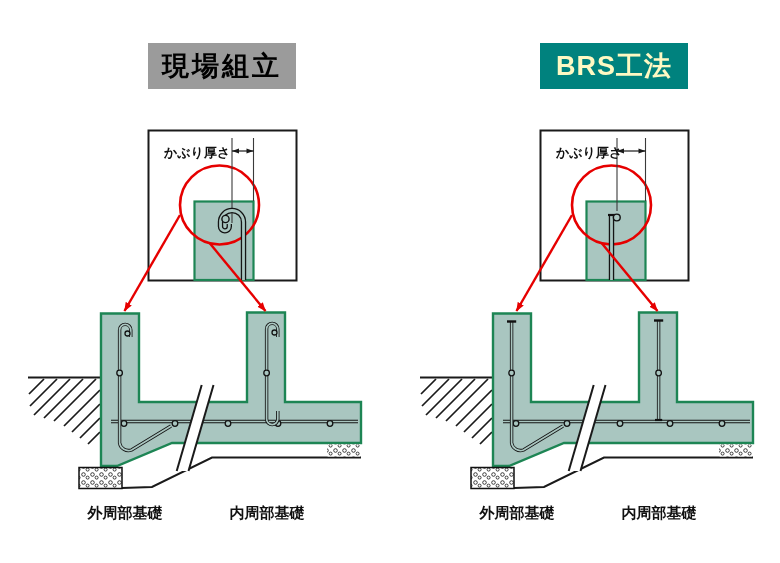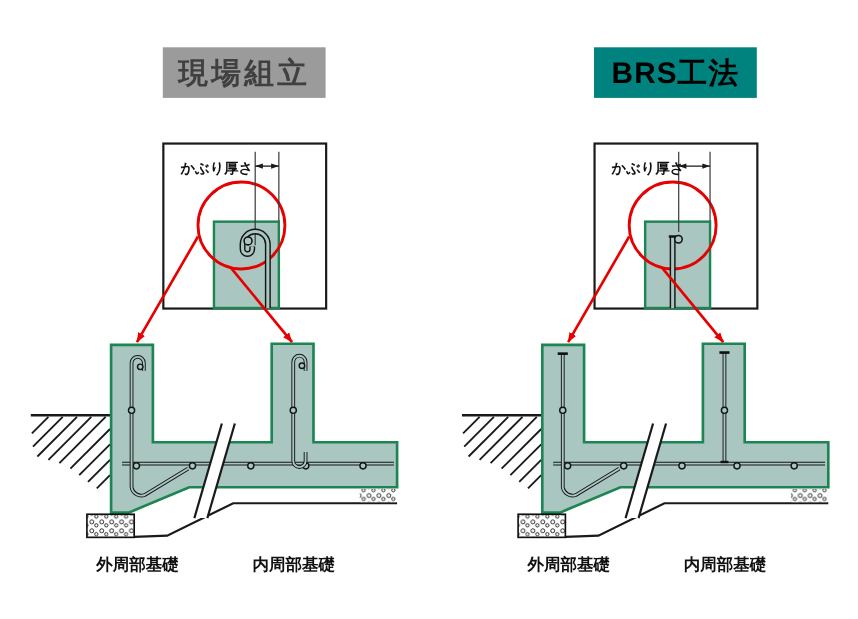--- a/index.html
+++ b/index.html
@@ -6,22 +6,22 @@
   .stage{
     position:relative;width:780px;height:563px;background:#ffffff;overflow:hidden;
     font-family:"Liberation Sans","DejaVu Sans",sans-serif;
   }
   .stage svg{position:absolute;left:0;top:0;}
   .panel-header{
     position:absolute;top:43px;width:148px;height:46px;
     display:flex;align-items:center;justify-content:center;
     font-size:27px;font-weight:bold;letter-spacing:3px;line-height:1;
   }
-  .panel-header.site{left:148px;background:#9b9b9b;color:#404040;}
-  .panel-header.brs{left:540px;background:#00827e;color:#000000;letter-spacing:1px;}
+  .panel-header.site{left:148px;background:#9b9b9b;color:#000000;}
+  .panel-header.brs{left:540px;background:#00827e;color:#fef9c3;letter-spacing:1px;}
 
   
   .bar-o{fill:none;stroke:#141414;stroke-width:3.4;stroke-linecap:butt;}
   .bar-i{fill:none;stroke:#a9c6c0;stroke-width:1.7;stroke-linecap:butt;}
   .dbar-o{fill:none;stroke:#141414;stroke-width:5.4;stroke-linecap:butt;}
   .dbar-i{fill:none;stroke:#a9c6c0;stroke-width:2.8;stroke-linecap:butt;}
   .xsec{fill:#a9c6c0;stroke:#141414;stroke-width:1.3;}
   .dimline{stroke:#3a3a3a;stroke-width:1.1;}
   .redline{stroke:#e60000;stroke-width:2.4;fill:none;}
   .cover-text{font-size:13px;font-weight:bold;fill:#111111;}

